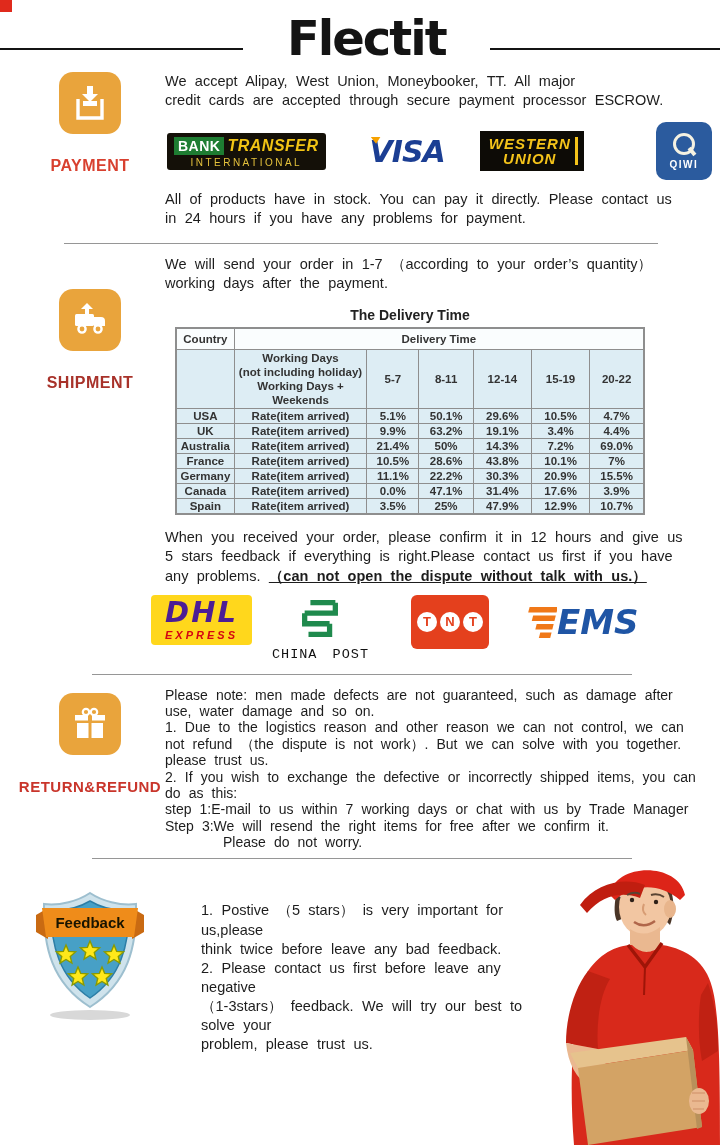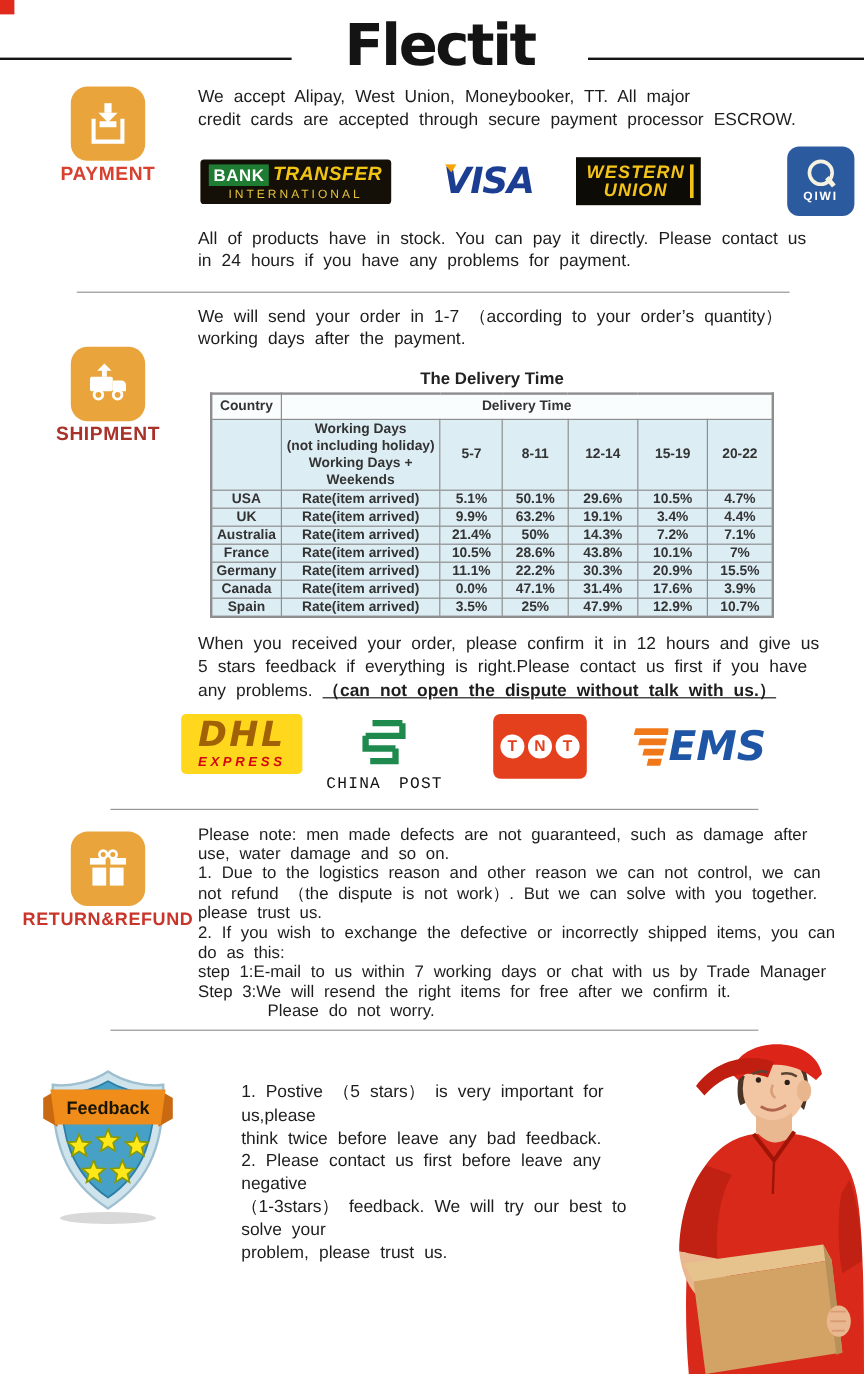--- a/index.html
+++ b/index.html
@@ -22,21 +22,21 @@
   }
 
   
   .sec { display:flex; padding-left:15px; }
   .sec-left { width:150px; flex-shrink:0; text-align:center; }
   .sec-right { flex:1; padding-right:10px; }
   .icon-tile {
     width:62px; height:62px; background:#e9a43c; border-radius:14px;
     margin:0 auto; display:flex; align-items:center; justify-content:center;
   }
-  .sec-label { font-weight:bold; font-size:16px; margin-top:3px; letter-spacing:0.5px; }
+  .sec-label { font-weight:bold; font-size:16px; margin-top:23px; letter-spacing:0.5px; }
   .lbl-payment { color:#d8402f; }
   .lbl-shipment { color:#a8322a; }
   .lbl-return { color:#c9352b; font-size:15px; }
 
   .para { margin:0; }
   .line { font-size:14.5px; line-height:1.32; word-spacing:0.30em; color:#1d1d1d; }
   .tight .line { line-height:1.17; font-size:14px; }
   .indent { padding-left:58px; }
   .bold-ul { font-weight:bold; text-decoration:underline; }
 
@@ -70,21 +70,21 @@
     font-size:11.5px; color:#333; border:2px solid #8e8e8e; }
   table.delivery td, table.delivery th { border:1px solid #8e8e8e; background:#ddedf4; padding:1px 3px; font-weight:bold; text-align:center; }
   table.delivery tr.hdr td { background:#fafdfe; height:22px; }
   td.wd-label { text-align:left; line-height:1.22; padding:3px 4px; }
   td.country { text-align:left; padding-left:5px; }
   table.delivery tr.data td { height:15px; }
 
   
   .carrier-row { display:flex; align-items:flex-start; margin:9px 0 0 -14px; }
   .dhl-logo { background:#ffd71c; border-radius:4px; padding:3px 14px 4px; text-align:center; }
-  .dhl-name { color:#a16207; font-family:"DejaVu Sans", sans-serif; font-weight:800; font-style:italic; font-size:29px; line-height:1; letter-spacing:2px; }
+  .dhl-name { color:#4c1d95; font-family:"DejaVu Sans", sans-serif; font-weight:800; font-style:italic; font-size:29px; line-height:1; letter-spacing:2px; }
   .dhl-sub { color:#d40511; font-style:italic; font-weight:bold; font-size:11px; letter-spacing:3px; margin-top:2px; }
   .cp-logo { margin-left:20px; text-align:center;font-family:Liberation Mono, monospace; }
   .cp-name { font-size:13.5px; color:#111; letter-spacing:1px; margin-top:1px; word-spacing:6px; }
   .tnt-logo { background:#e4401d; border-radius:6px; margin-left:42px; width:78px; height:54px;
     display:flex; align-items:center; justify-content:center; gap:3px; }
   .tnt-circle { width:20px; height:20px; border-radius:50%; background:#fff; display:flex; align-items:center; justify-content:center;
     color:#e4401d; font-weight:800; font-size:13px; }
   .ems-logo { display:flex; align-items:center; margin-left:34px; margin-top:8px; }
   .ems-name { color:#1f55a5; font-family:"DejaVu Sans", sans-serif; font-weight:800; font-style:italic; font-size:34px; line-height:1; letter-spacing:0px; }
 
@@ -223,21 +223,21 @@
         <td>3.4%</td>
         <td>4.4%</td>
       </tr>
       <tr class="data">
         <td class="country">Australia</td>
         <td>Rate(item arrived)</td>
         <td>21.4%</td>
         <td>50%</td>
         <td>14.3%</td>
         <td>7.2%</td>
-        <td>7.1%</td>
+        <td>69.0%</td>
       </tr>
       <tr class="data">
         <td class="country">France</td>
         <td>Rate(item arrived)</td>
         <td>10.5%</td>
         <td>28.6%</td>
         <td>43.8%</td>
         <td>10.1%</td>
         <td>7%</td>
       </tr>

